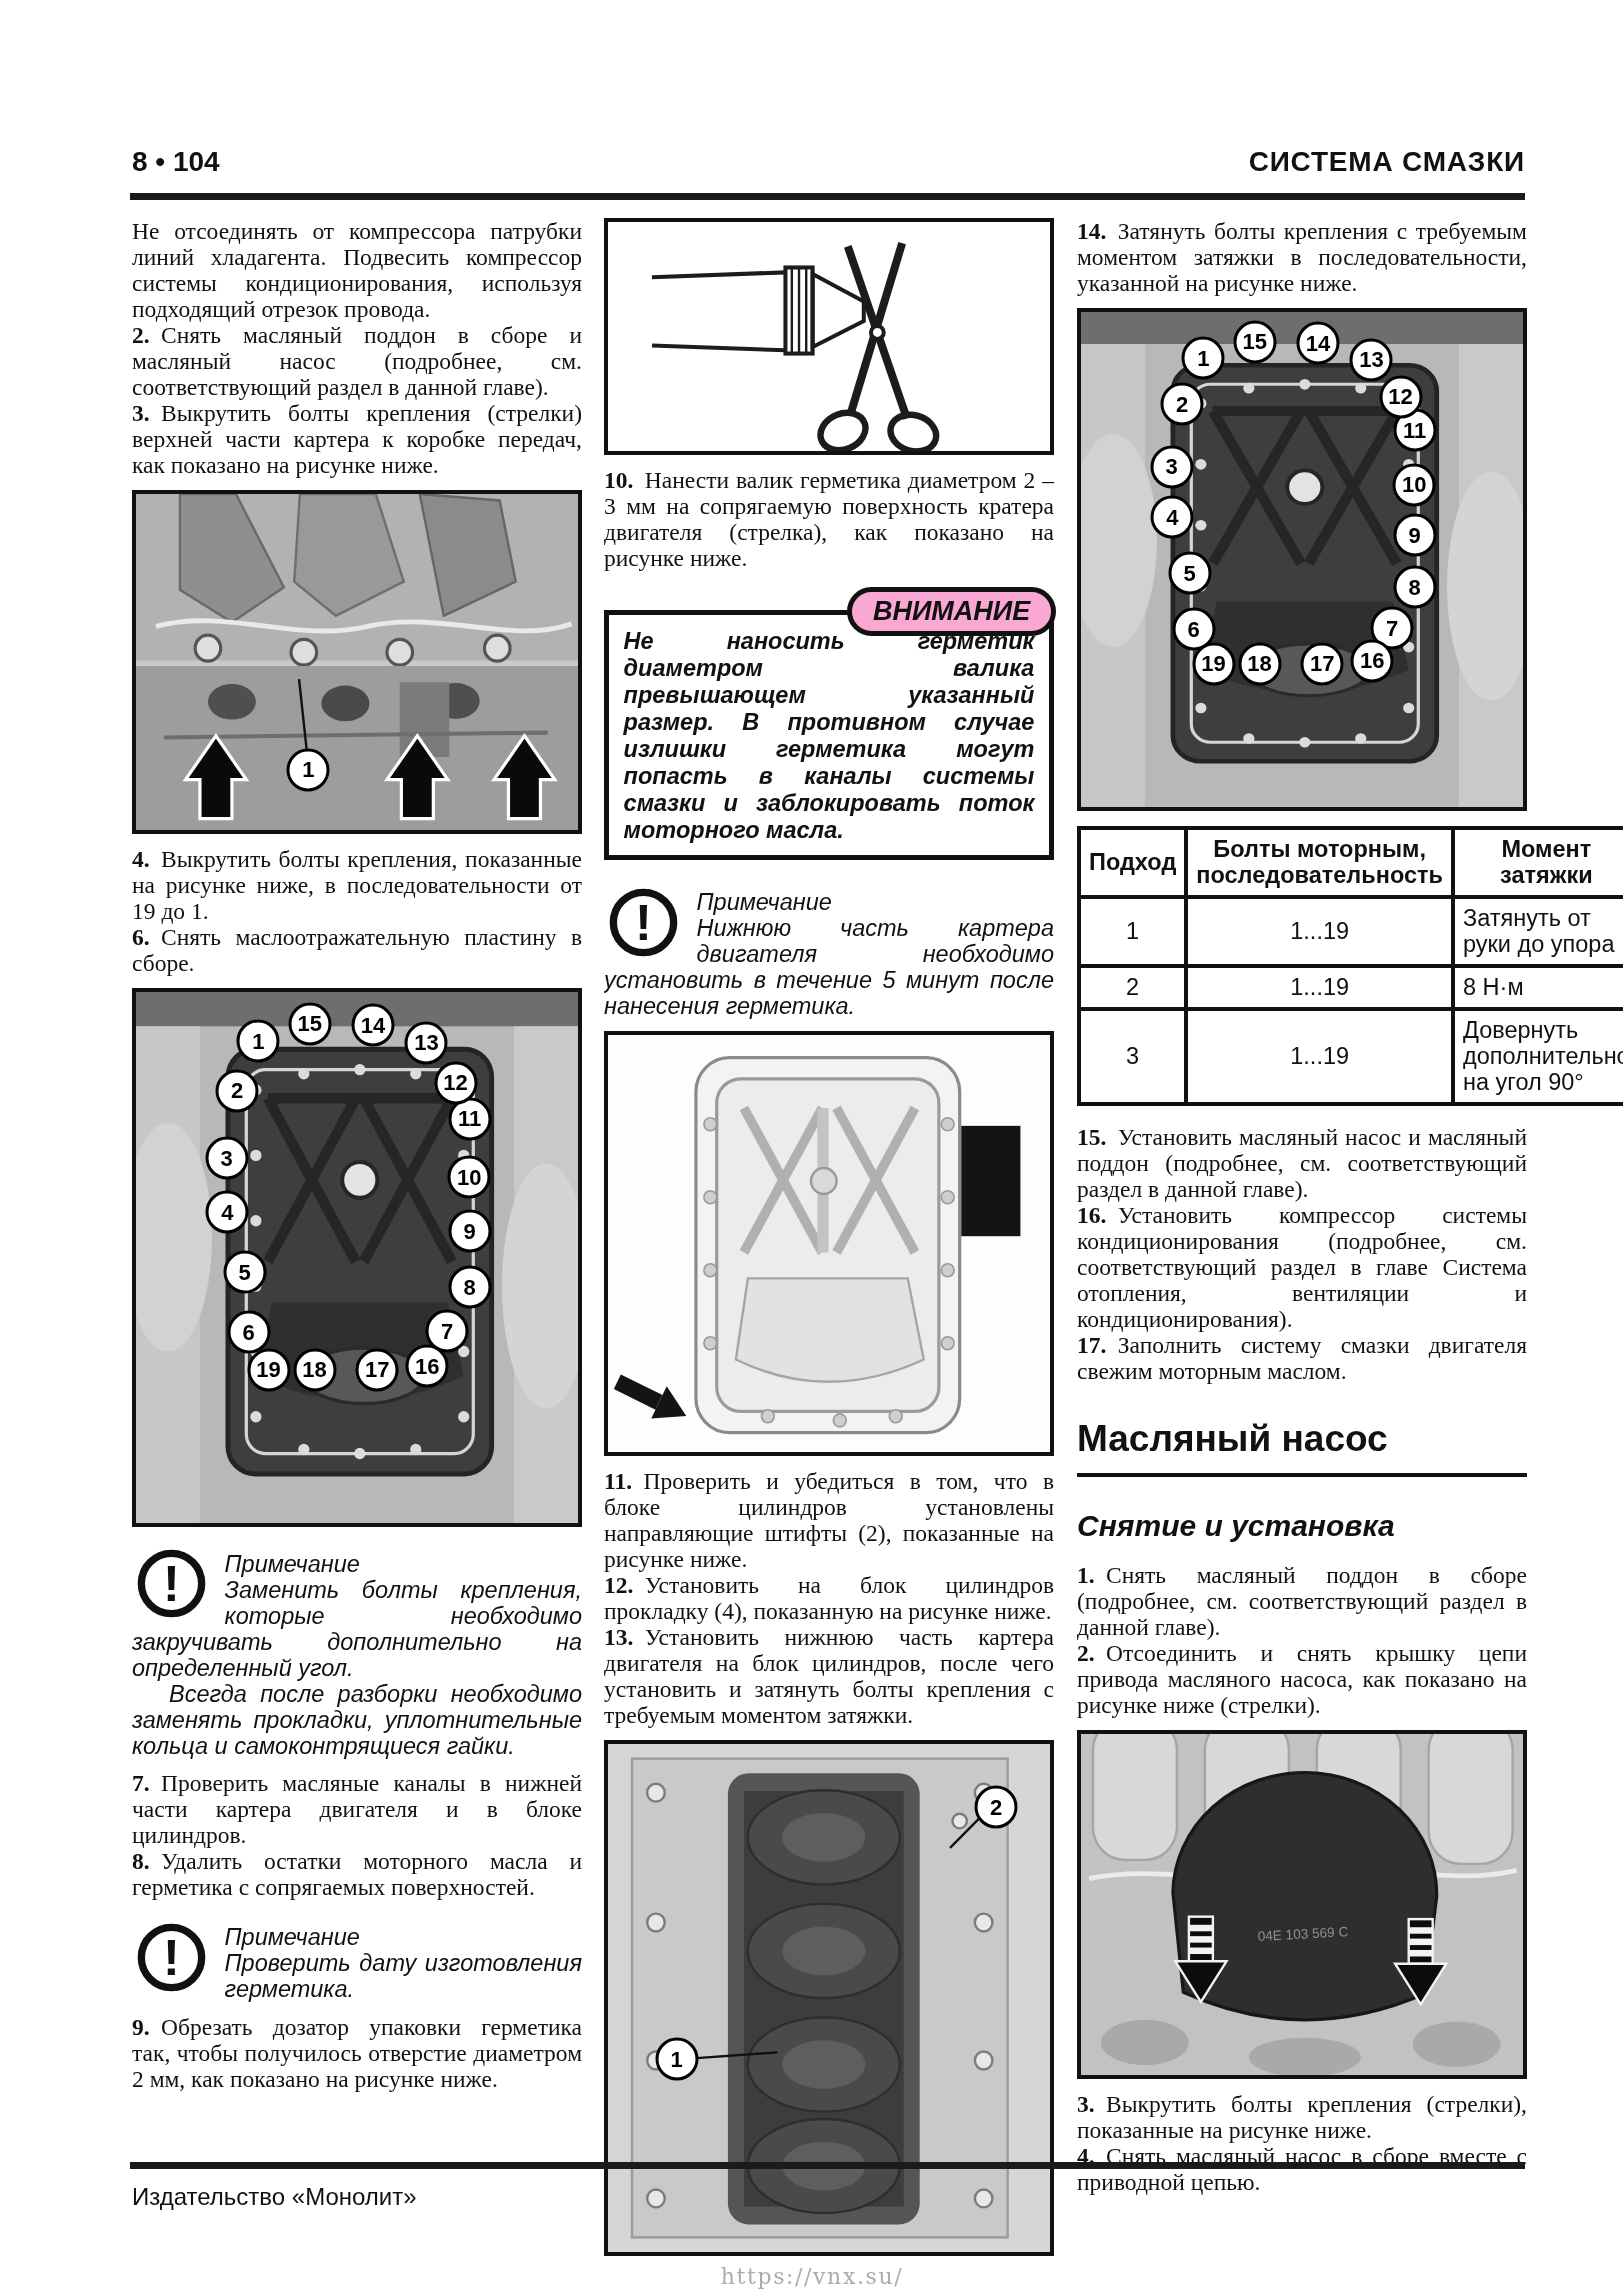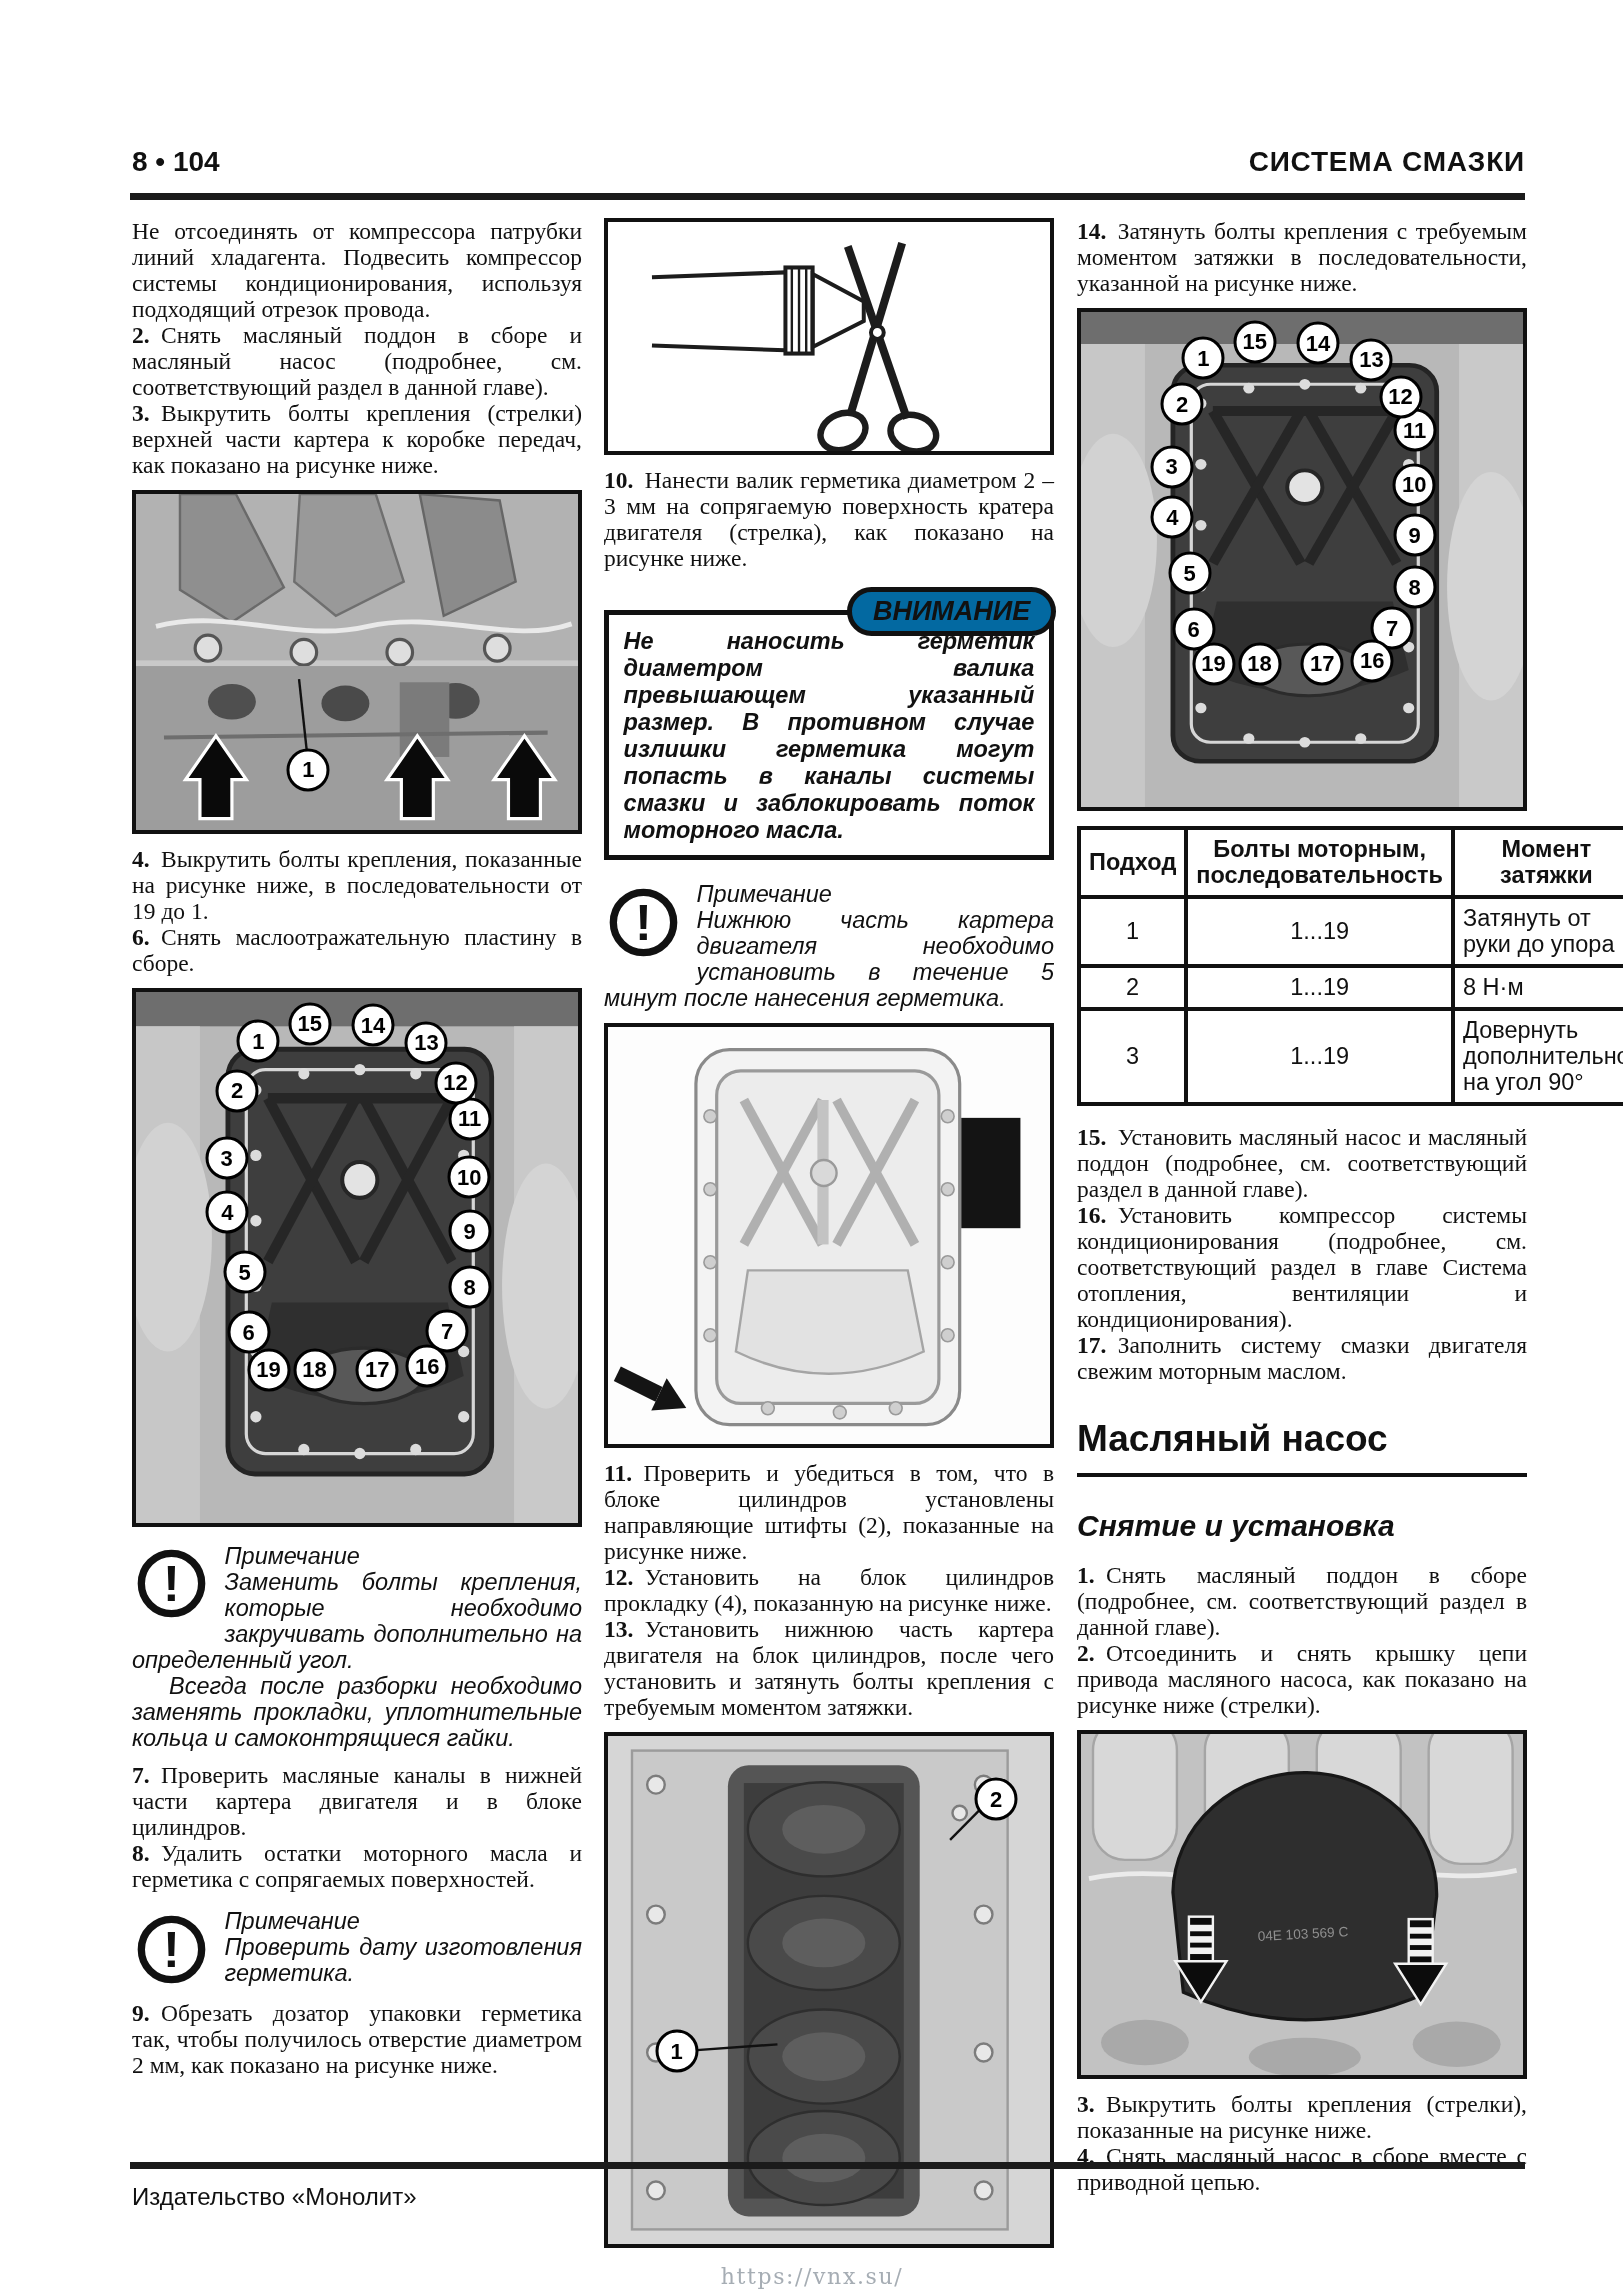--- a/index.html
+++ b/index.html
@@ -19,25 +19,25 @@
   .fig{position:relative;box-sizing:border-box;border:4px solid #111;margin:12px 0;
        background:#c8c8c8;overflow:hidden;}
   .fig svg{display:block;width:100%;height:100%;}
   .fig.white{background:#fff;}
   .callout{position:absolute;width:37px;height:37px;border:3.2px solid #000;border-radius:50%;
            background:#fff;color:#000;font-weight:bold;font-size:22px;display:flex;
            align-items:center;justify-content:center;transform:translate(-50%,-50%);line-height:1;}
   .note{margin:16px 0 11.4px;overflow:hidden;}
   .note-icon{float:left;width:75px;height:75px;margin:3.2px 16px 1.6px 1.6px;}
   .note p{font-style:italic;font-size:23.5px;line-height:26px;text-align:justify;margin:0;}
-  .note .ttl{font-style:italic;}
+  .note .ttl{font-style:italic;margin-top:8px;}
   .note .indent{text-indent:37px;}
   .warnbox{position:relative;box-sizing:border-box;border:5.7px solid #111;margin:39px 0 21px;
            padding:13px 14.6px 11.4px;}
-  .warn-label{position:absolute;top:-28px;right:-7.3px;background:#0369a1;border:5.7px solid #111;
+  .warn-label{position:absolute;top:-28px;right:-7.3px;background:#f9a8d4;border:5.7px solid #111;
               border-radius:26px;padding:0 21px;font-weight:bold;font-style:italic;
               font-size:27px;line-height:39px;}
   .warnbox p{margin:0;font-weight:bold;font-style:italic;font-size:23.5px;line-height:27px;text-align:justify;}
   .h1{font-size:37px;font-weight:bold;margin:34px 0 0;padding-bottom:13px;border-bottom:4.9px solid #111;}
   .h2{font-size:30px;font-weight:bold;font-style:italic;margin:32px 0 19.5px;}
   table.t{border-collapse:collapse;width:100%;margin:14.6px 0 18px;}
   .t th,.t td{border:4px solid #111;font-size:23.5px;line-height:26px;padding:6.5px 8px;}
   .t th{font-weight:bold;text-align:center;vertical-align:middle;}
   .t td.ctr{text-align:center;vertical-align:middle;}
   .t td.lft{text-align:left;vertical-align:middle;}

